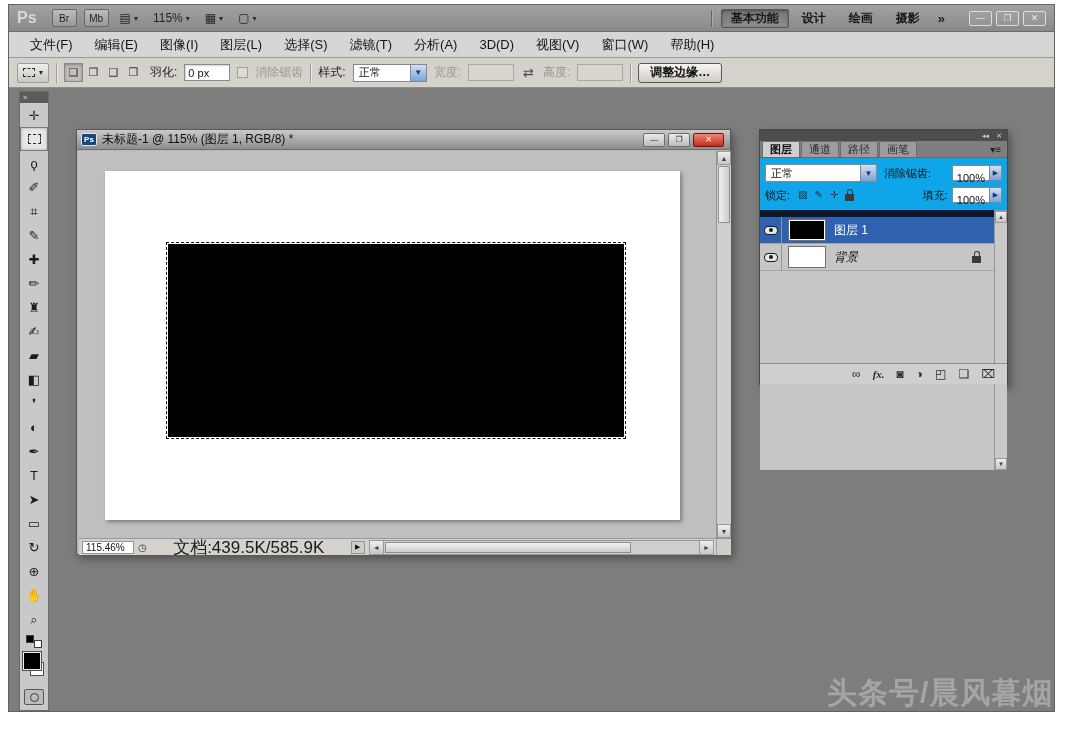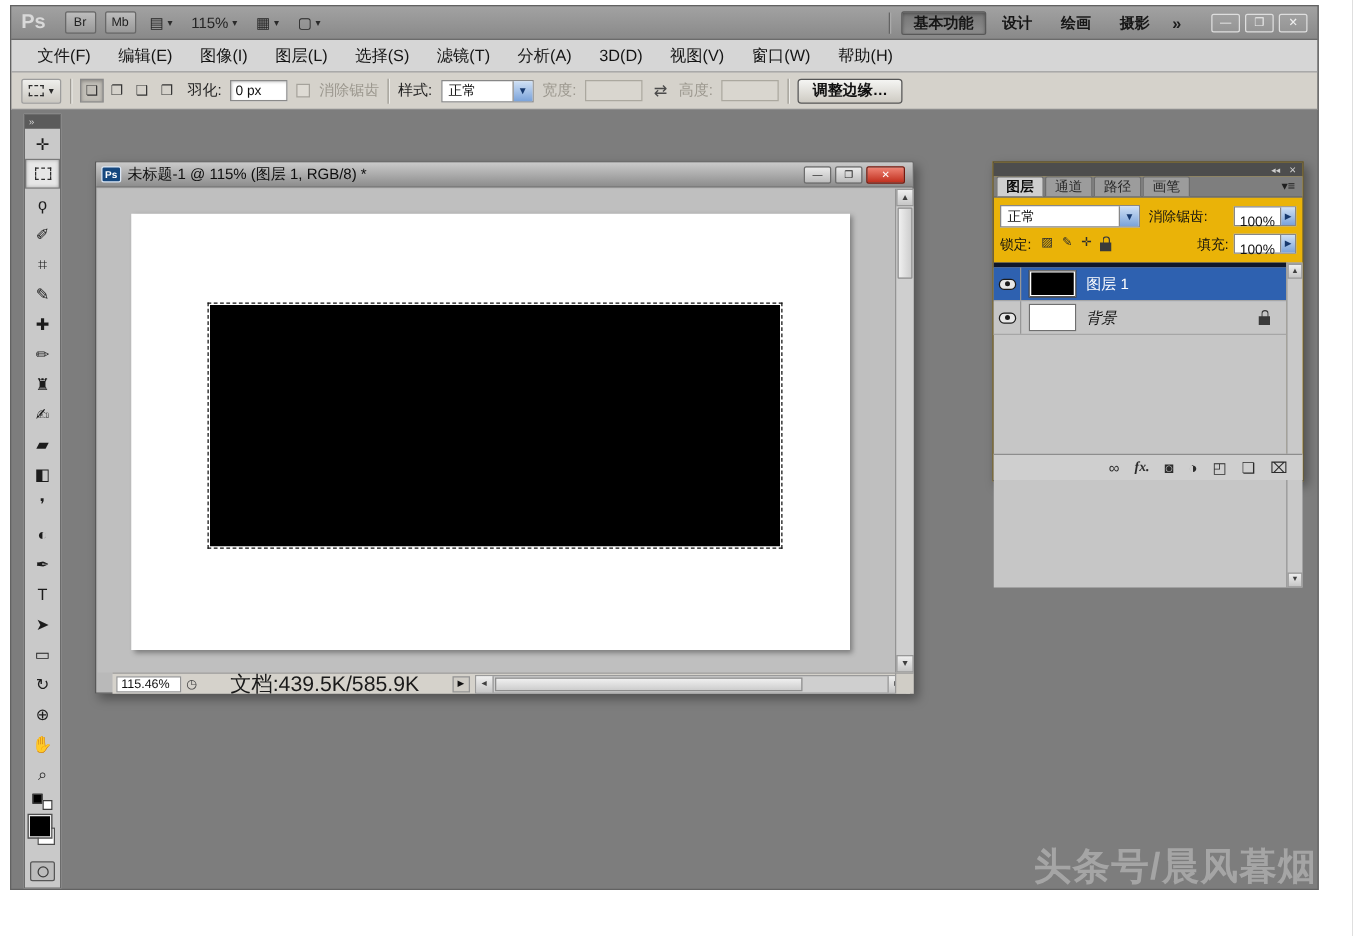--- a/index.html
+++ b/index.html
@@ -68,51 +68,51 @@
   .dw-btn.close{width:31px;background:linear-gradient(#ef8475,#c02e1d);border-color:#77170b;color:#fff;font-weight:bold}
   .dw-content{position:absolute;left:1px;top:21px;width:653px;height:404px}
   .canvas-area{position:absolute;left:0;top:0;width:638px;height:387px;background:#bfbfbf;overflow:hidden}
   .canvas{position:absolute;left:27px;top:20px;width:575px;height:349px;background:#fff;box-shadow:2px 2px 4px rgba(0,0,0,.35)}
   .ants{position:absolute;left:61px;top:71px;width:460px;height:197px;border:1px dashed #101010;background:#fff;padding:1px}
   .ants-fill{width:100%;height:100%;background:#000}
   .vscroll{position:absolute;left:638px;top:0;width:15px;height:387px;background:#cfcfcf;border-left:1px solid #949494;display:flex;flex-direction:column}
   .scr-btn{height:14px;width:100%;display:flex;align-items:center;justify-content:center;font-size:7px;color:#3f3f3f;background:linear-gradient(#efefef,#c6c6c6);border:1px solid #989898}
   .vtrack{flex:1;position:relative}
   .vthumb{position:absolute;left:1px;right:1px;top:1px;height:57px;background:linear-gradient(90deg,#f0f0f0,#cdcdcd);border:1px solid #8e8e8e;border-radius:1px}
-  .statusbar{position:absolute;left:12px;top:387px;width:638px;height:17px;background:#d5d2cb;border-top:1px solid #9a9a9a;display:flex;align-items:center;gap:4px;padding:0 3px;font-size:11px;color:#1f1f1f}
+  .statusbar{position:absolute;left:1px;top:387px;width:638px;height:17px;background:#d5d2cb;border-top:1px solid #9a9a9a;display:flex;align-items:center;gap:4px;padding:0 3px;font-size:11px;color:#1f1f1f}
   .zoombox{width:52px;height:13px;background:#fff;border:1px solid #949494;font-size:10px;padding:0 3px;display:flex;align-items:center;color:#111}
   .stat-ic{font-size:10px;color:#444}
   .docsize{width:196px;height:30px;display:flex;align-items:center;justify-content:center;font-size:17px;color:#1a1a1a}
   .expbtn{width:14px;height:13px;border:1px solid #949494;display:flex;align-items:center;justify-content:center;font-size:7px;color:#111;background:#d0cdc6}
   .hscroll{flex:1;height:15px;background:#cfcfcf;border:1px solid #9a9a9a;display:flex;align-items:stretch}
   .hbtn{width:14px;display:flex;align-items:center;justify-content:center;font-size:7px;color:#3f3f3f;background:linear-gradient(#efefef,#c6c6c6);border-right:1px solid #989898}
   .hbtn.right{border-right:none;border-left:1px solid #989898}
   .htrack{flex:1;position:relative}
   .hthumb{position:absolute;left:1px;top:1px;bottom:1px;width:78%;background:linear-gradient(#f0f0f0,#cdcdcd);border:1px solid #8e8e8e}
   .dw-corner{position:absolute;left:638px;top:387px;width:15px;height:17px;background:#d0cdc6;border-top:1px solid #9a9a9a;border-left:1px solid #9a9a9a}
 
   
-  .layers{position:absolute;left:785px;top:124px;width:249px;height:256px;background:#eab308;border:1px solid #474747;box-shadow:3px 4px 8px rgba(0,0,0,.35)}
+  .layers{position:absolute;left:750px;top:124px;width:249px;height:256px;background:#0ea5e9;border:1px solid #474747;box-shadow:3px 4px 8px rgba(0,0,0,.35)}
   .lp-head{height:11px;background:#4d4d4d;display:flex;align-items:center;justify-content:flex-end;gap:7px;padding:0 5px;color:#cfcfcf;font-size:7px}
   .lp-tabs{height:17px;background:#7e7e7e;display:flex;align-items:flex-end;padding:1px 2px 0;gap:1px;border-bottom:1px solid #696969}
   .lp-tab{height:16px;padding:0 7px;font-size:11px;display:flex;align-items:center;background:#9c9c9c;color:#2a2a2a;border:1px solid #6d6d6d;border-bottom:none;border-radius:2px 2px 0 0}
   .lp-tab.active{background:#cfcfcf;color:#0d0d0d;font-weight:bold}
   .lp-menu{margin-left:auto;color:#1e1e1e;font-size:10px;padding:0 4px 2px 0}
   .lp-controls{position:absolute;left:0;top:28px;width:247px;height:52px;padding:4px 5px 0}
   .lp-row{display:flex;align-items:center;height:22px;font-size:11px;color:#101010}
   .blendcombo{width:112px}
   .lbl{margin-left:7px}
   .valbox{display:flex;height:16px;border:1px solid #878787;margin-left:auto;background:#fff}
   .vfield{min-width:36px;padding:12px 4px;font-size:11px;display:flex;align-items:center;justify-content:flex-end;color:#111}
   .vbtn{width:12px;background:linear-gradient(#cfe0f5,#7ba3da);border-left:1px solid #878787;font-size:7px;color:#17396e;display:flex;align-items:center;justify-content:center}
   .lockicons{display:flex;gap:7px;margin-left:8px;align-items:center}
   .lkg{font-size:10px;color:#2e2e2e;line-height:1}
   .lockcss{display:inline-block;width:9px;height:7px;background:#3a3a3a;position:relative;margin-top:4px}
   .lockcss::before{content:"";position:absolute;left:1.5px;top:-5px;width:4px;height:5px;border:1.5px solid #3a3a3a;border-bottom:none;border-radius:4px 4px 0 0}
-  .lp-list{position:absolute;left:0;top:80px;width:234px;height:260px;background:#c6c6c6;border-top:4px solid #0f172a}
+  .lp-list{position:absolute;left:0;top:80px;width:234px;height:260px;background:#c6c6c6;border-top:7px solid #0f172a}
   .lrow{height:27px;display:flex;align-items:center;border-bottom:1px solid #a6a6a6;background:#c6c6c6}
   .lrow.selected{background:#2e61b0}
   .eyecell{width:22px;height:100%;display:flex;align-items:center;justify-content:center;border-right:1px solid #979797}
   .eye{display:inline-block;width:14px;height:9px;border:1.5px solid #1c1c1c;border-radius:60%/100%;position:relative;background:#e7e7e7}
   .eye::after{content:"";position:absolute;left:50%;top:50%;width:4px;height:4px;margin:-2px 0 0 -2px;background:#1c1c1c;border-radius:50%}
   .thumb{width:38px;height:22px;border:1px solid #6f6f6f;margin-left:6px;box-shadow:inset 0 0 0 1px #fff}
   .lname{margin-left:8px;font-size:12px;color:#101010}
   .lrow.selected .lname{color:#fff}
   .lname.italic{font-style:italic}
   .layer-lock{visibility:hidden;margin-left:auto;margin-right:13px}

